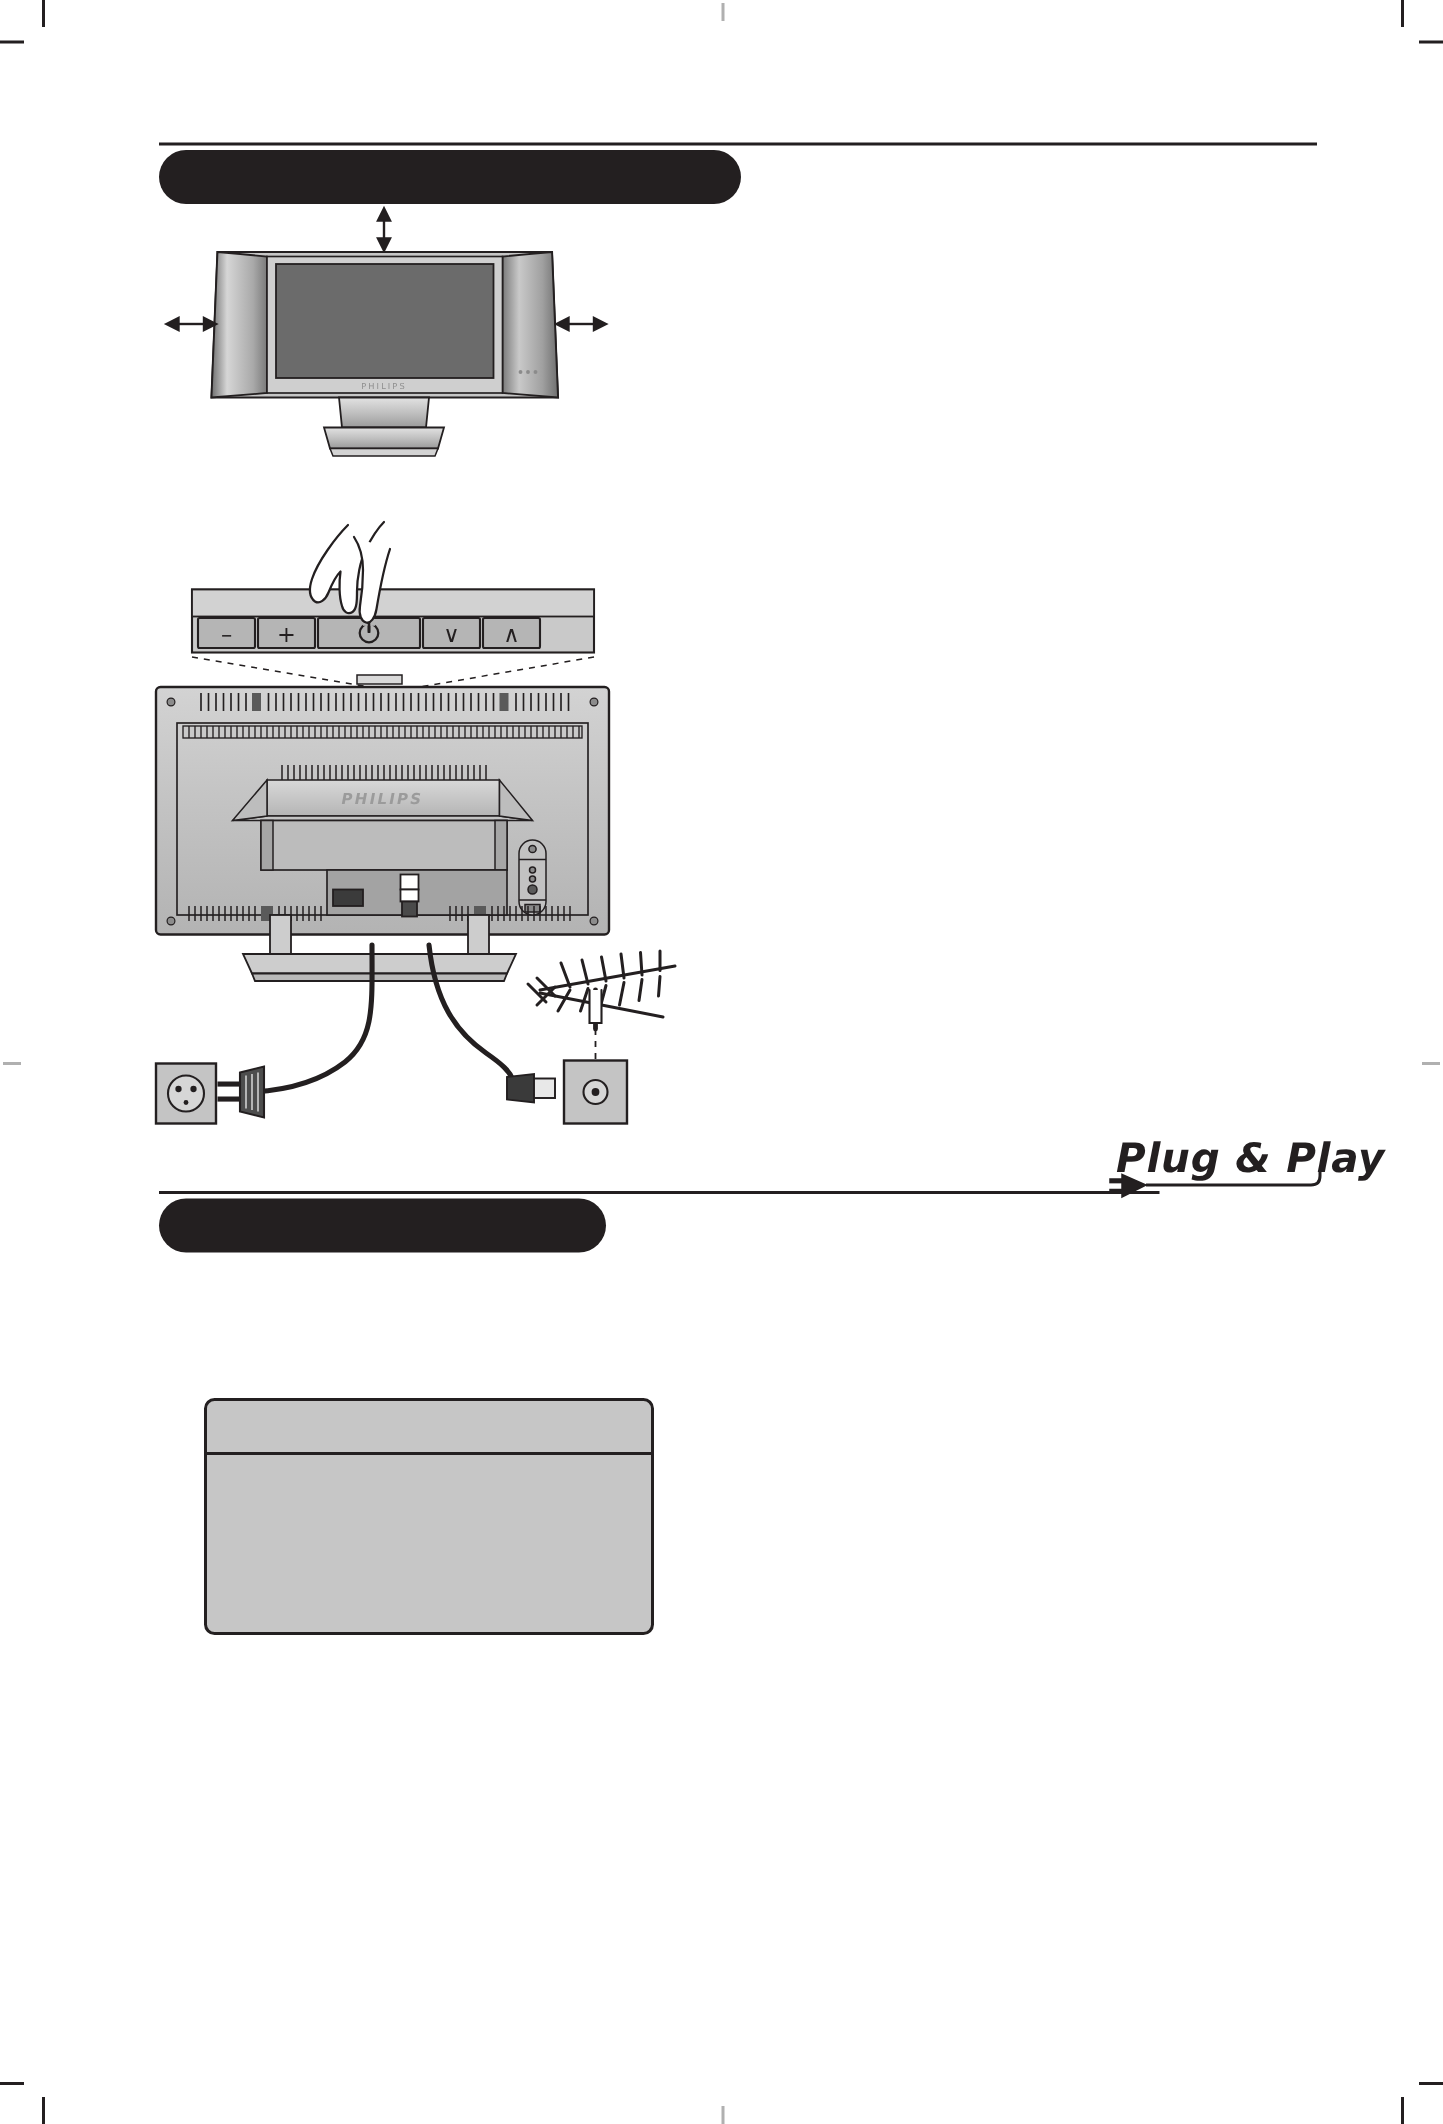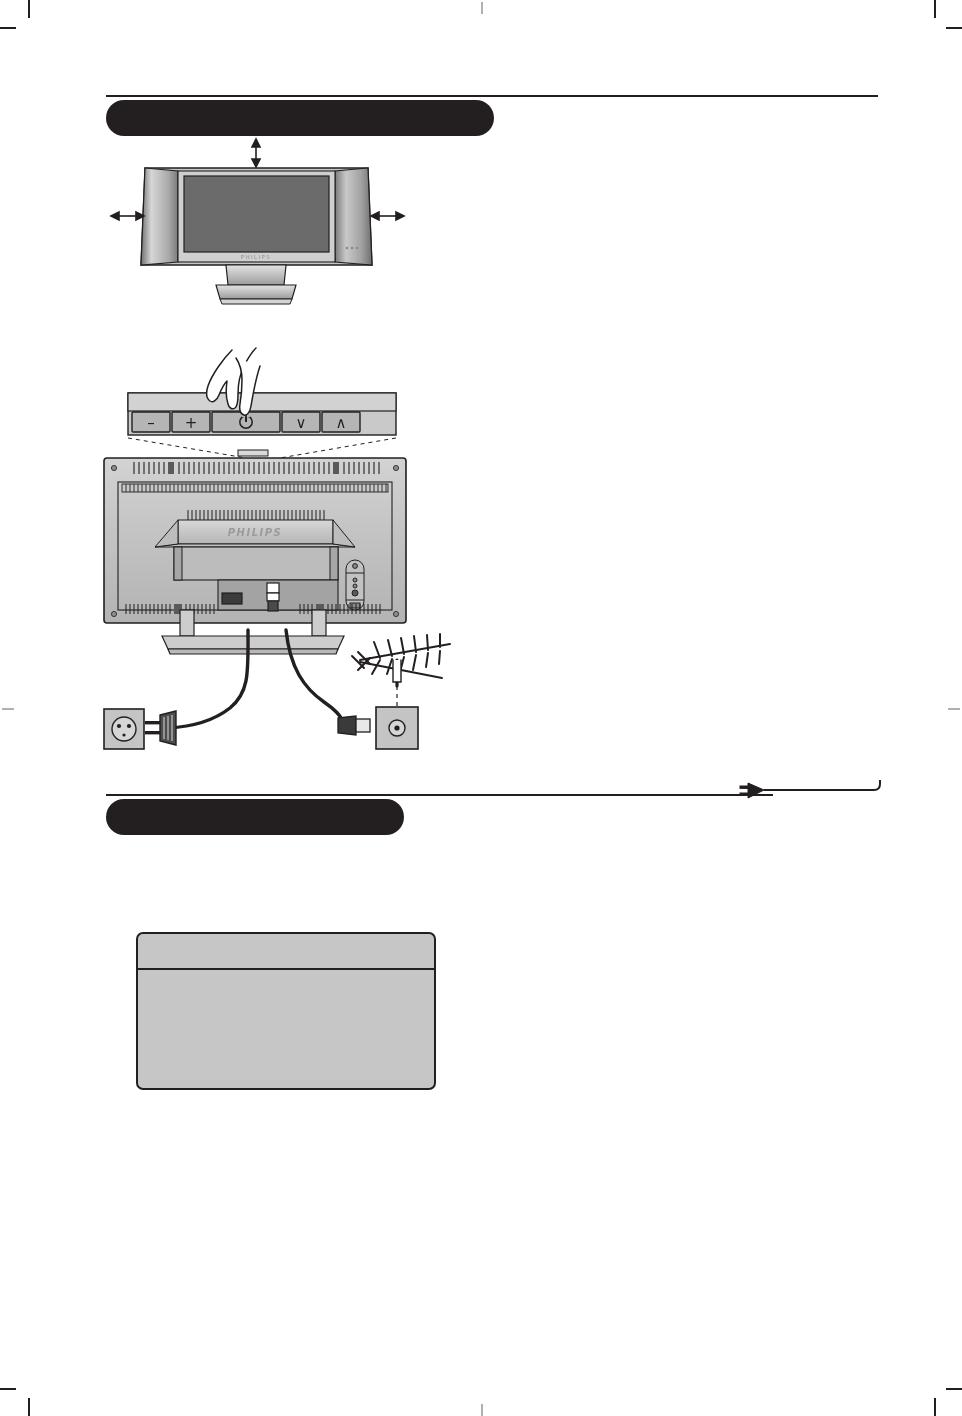--- a/index.html
+++ b/index.html
@@ -489,20 +489,21 @@
         <line x1="268" y1="22" x2="280" y2="34"></line>
         <line x1="268" y1="40" x2="280" y2="28"></line>
         <line x1="262" y1="26" x2="274" y2="38"></line>
 
         <path d="M307,30 L307,56" stroke-width="3.2"></path>
         <path d="M303,30 L303,52 L311,52 L311,30" fill="#ffffff" stroke-width="1.4"></path>
       </g>
     </svg>
   </div>
 
+  <div class="pnp-word">Plug &amp; Play</div>
   <div class="abs" style="left:740px;top:780px;width:150px;height:30px;">
     <svg width="150" height="30" viewBox="0 0 150 30" aria-hidden="true">
       <g fill="#231f20" stroke="#231f20">
         <rect x="0" y="6" width="8" height="2.4"></rect>
         <rect x="0" y="13" width="8" height="2.4"></rect>
         <path d="M8,3 L24,10 L8,18 Z"></path>
       </g>
       <path d="M24,10 L134,10 Q140,10 140,4 L140,0" fill="none" stroke="#231f20" stroke-width="2"></path>
     </svg>
   </div>

